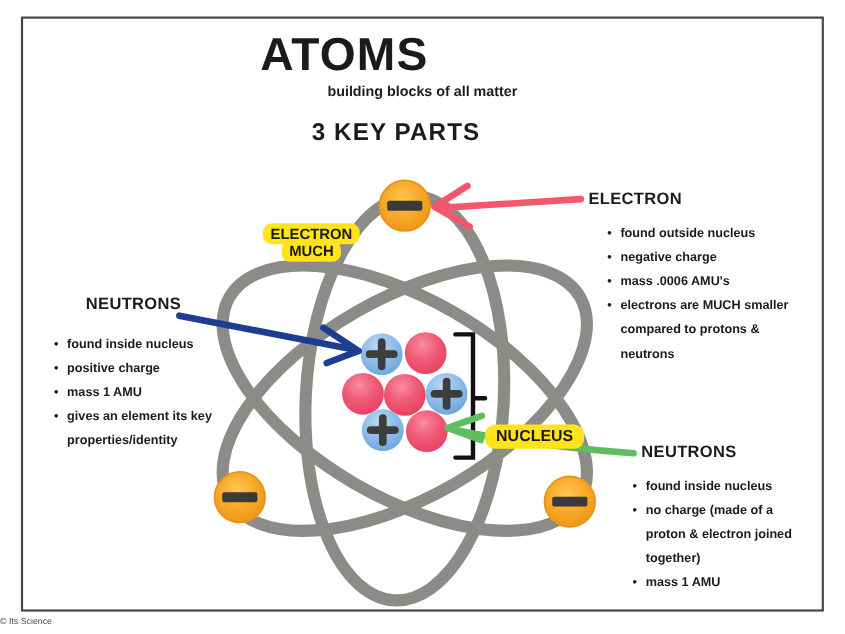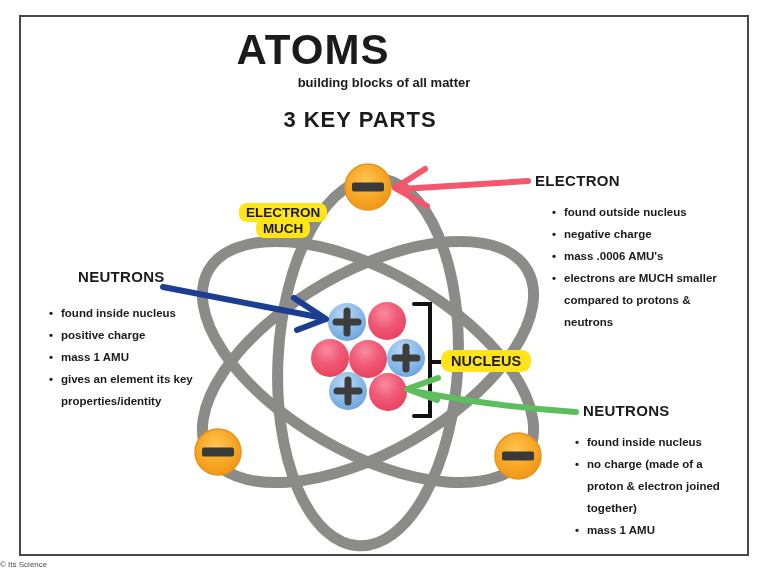--- a/index.html
+++ b/index.html
@@ -36,21 +36,21 @@
   .tag{
     position:absolute;display:flex;flex-direction:column;align-items:center;
   }
   .tag span{
     background:#FFE419;border-radius:8px;padding:1px 7px;
     font-size:13.5px;font-weight:700;line-height:17px;white-space:nowrap;
   }
   .tag span + span{margin-top:-3px;}
   .tag-single{
     position:absolute;background:#FFE419;border-radius:9px;padding:3px 10px;
-    font-size:14.5px;font-weight:700;white-space:nowrap;
+    font-size:14.5px;font-weight:700;white-space:nowrap;margin-top:36px;
   }
   .footer{
     position:absolute;left:0;top:560px;width:688px;text-align:left;
     font-size:8px;font-weight:400;color:#4a4a4a;
   }
 </style>
 </head>
 <body>
 
 <div class="canvas">

